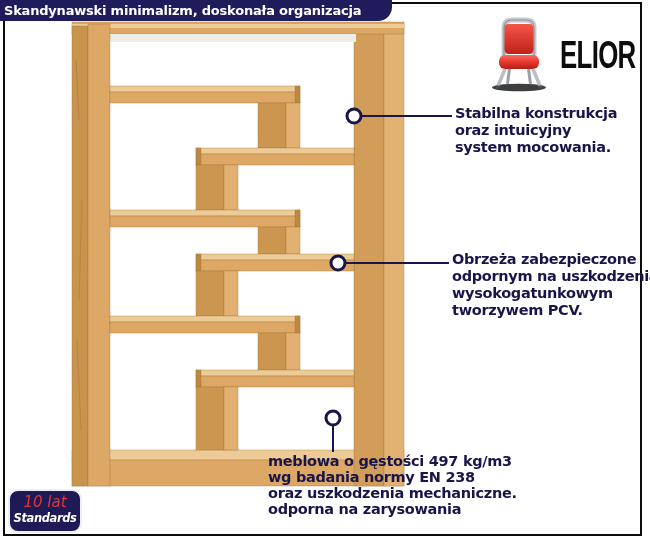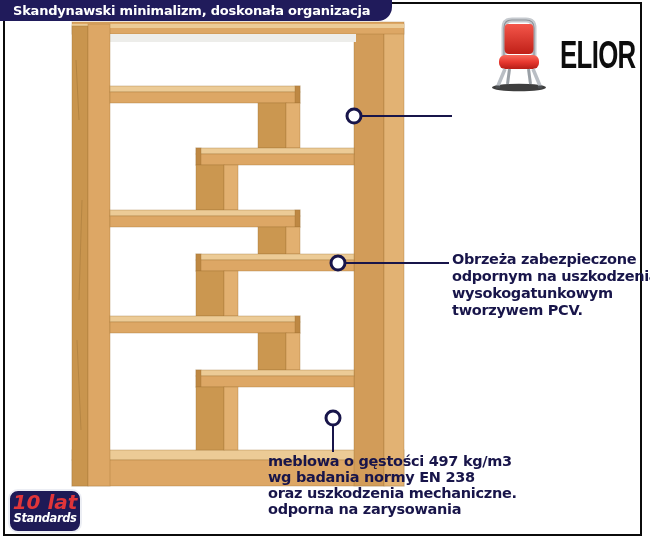--- a/index.html
+++ b/index.html
@@ -10,21 +10,21 @@
   
   .frame-border{
     position:absolute;left:3px;top:2px;width:639px;height:534px;
     border:2px solid #0b0b0b;box-sizing:border-box;z-index:1;
   }
   
   .banner{
     position:absolute;left:0;top:0;width:392px;height:21px;z-index:6;
     background:#201B5B;border-radius:0 0 14px 0;
     color:#ffffff;font-weight:bold;font-size:13px;letter-spacing:-0.2px;
-    line-height:21px;padding-left:13px;box-sizing:border-box;white-space:nowrap;
+    line-height:21px;padding-left:4px;box-sizing:border-box;white-space:nowrap;
   }
   
   .logo{position:absolute;left:470px;top:14px;width:178px;height:86px;z-index:5;}
   .chair-icon{position:absolute;left:18px;top:2px;}
   .brand-text{
     position:absolute;left:90px;top:20px;
     font-family:"Liberation Sans",sans-serif;font-weight:bold;font-size:38px;
     color:#0d0d0d;transform:scaleX(0.68);transform-origin:left top;letter-spacing:-1px;
     white-space:nowrap;
   }
@@ -38,21 +38,21 @@
   .callout.c1{left:455px;top:105px;}
   .callout.c2{left:452px;top:251px;}
   .callout.c3{left:268px;top:453px;line-height:16px;}
   
   .badge-warranty{
     position:absolute;left:8px;top:489px;width:74px;height:44px;z-index:7;
     background:#1E1A56;border:2px solid #eceef4;border-radius:10px;box-sizing:border-box;
     text-align:center;font-style:oblique;
   }
   .badge-warranty .w1{
-    margin-top:3px;color:#E03539;font-weight:bold;font-size:20px;line-height:17px;letter-spacing:0;
+    margin-top:3px;color:#E03539;font-weight:normal;font-size:15px;line-height:17px;letter-spacing:0;
   }
   .badge-warranty .w2{
     color:#ffffff;font-weight:bold;font-size:11.5px;line-height:14px;letter-spacing:-0.4px;
   }
   
   .badge-edinos{
     position:absolute;left:567px;top:462px;width:78px;height:76px;z-index:7;
     background:#A41E5C;overflow:hidden;
   }
   .badge-edinos .e-title{
@@ -183,20 +183,25 @@
         <line x1="344" y1="263" x2="449" y2="263" stroke="#18154A" stroke-width="2"></line>
         <circle cx="338" cy="263" r="7" fill="#ffffff" stroke="#18154A" stroke-width="3"></circle>
       </g>
       <g>
         <line x1="333" y1="424" x2="333" y2="452" stroke="#18154A" stroke-width="2"></line>
         <circle cx="333" cy="418" r="7" fill="#ffffff" stroke="#18154A" stroke-width="3"></circle>
       </g>
     </g>
   </svg>
 
+  <div class="callout c1">
+    <div>Stabilna konstrukcja</div>
+    <div>oraz intuicyjny</div>
+    <div>system mocowania.</div>
+  </div>
 
   <div class="callout c2">
     <div>Obrzeża zabezpieczone</div>
     <div>odpornym na uszkodzenia</div>
     <div>wysokogatunkowym</div>
     <div>tworzywem PCV.</div>
   </div>
 
   <div class="callout c3">
     <div>meblowa o gęstości 497 kg/m3</div>

